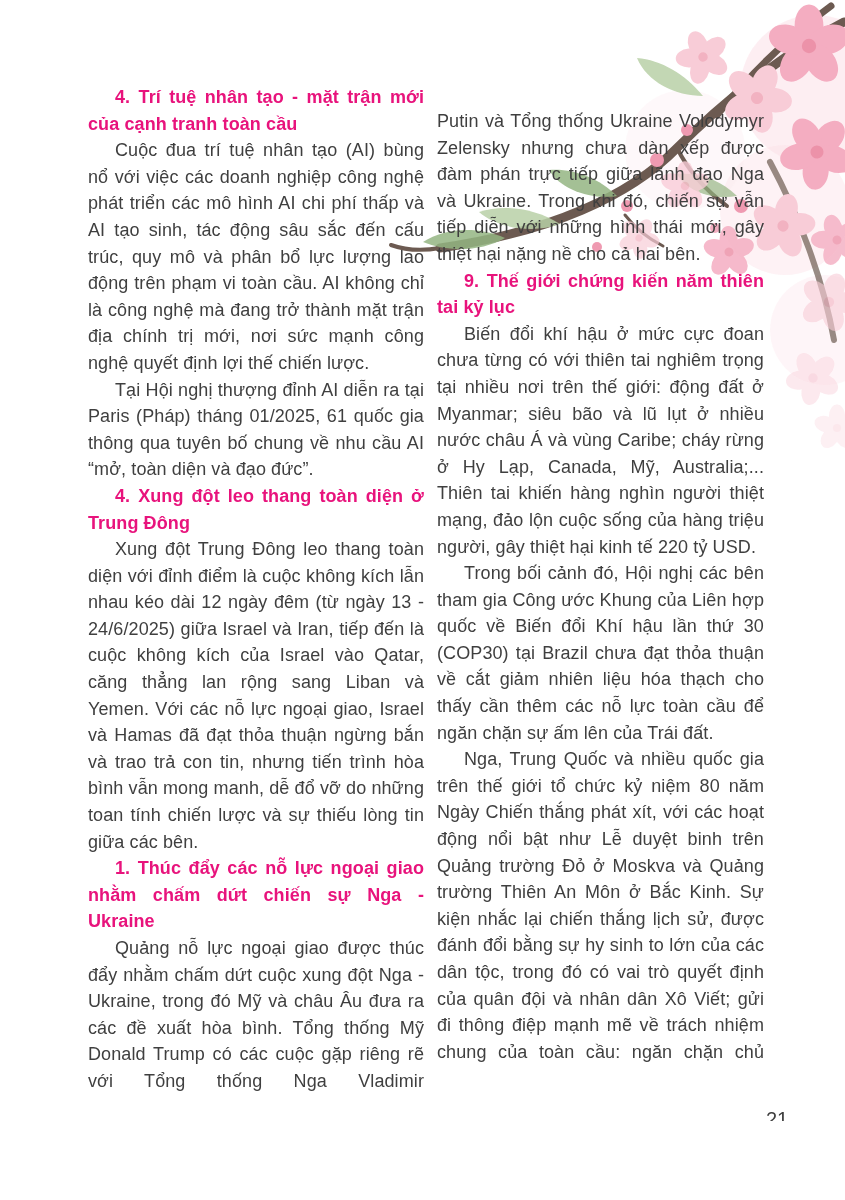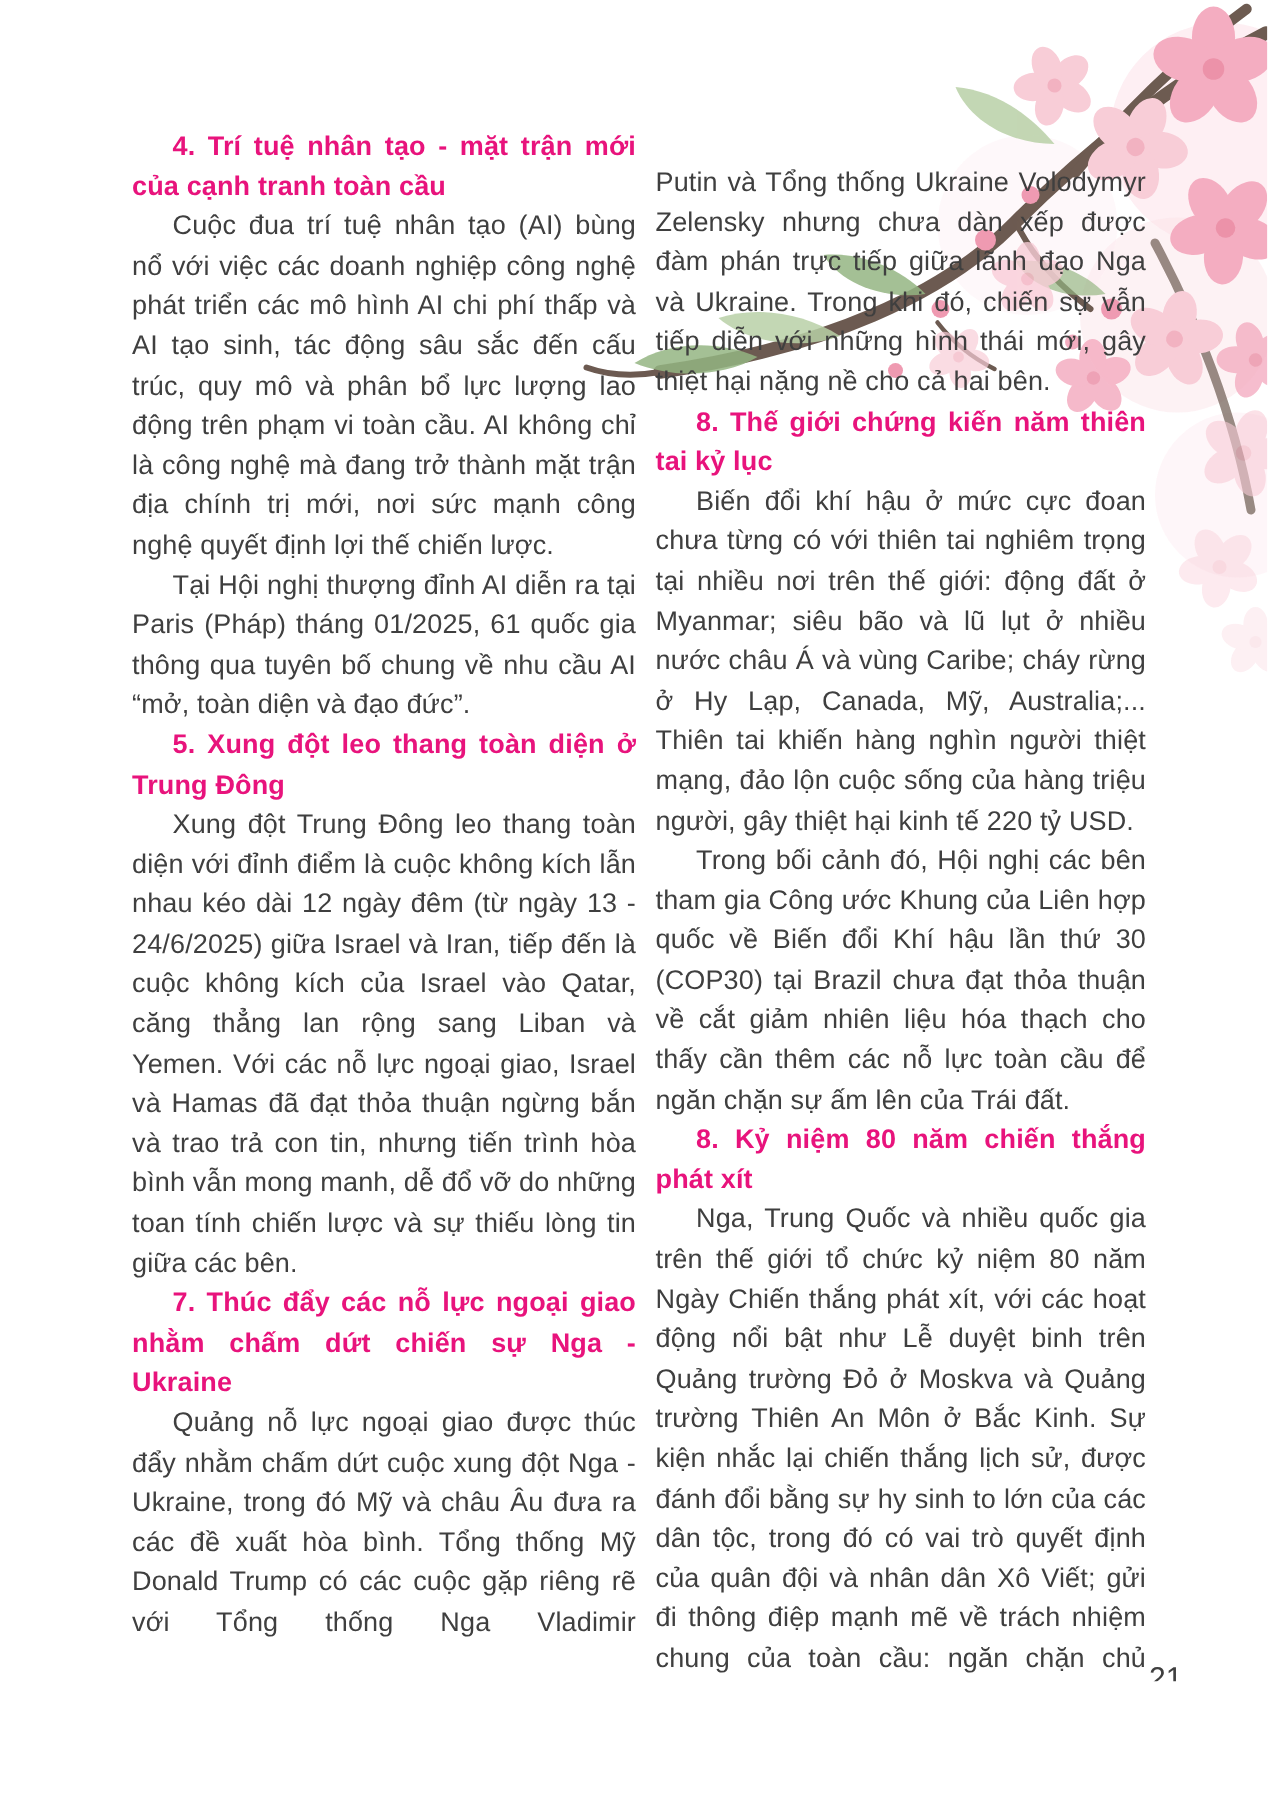--- a/index.html
+++ b/index.html
@@ -107,29 +107,28 @@
       <circle cx="356" cy="206" r="7"></circle>
       <circle cx="302" cy="130" r="6"></circle>
       <circle cx="330" cy="228" r="5" opacity="0.8"></circle>
     </g>
   </svg>
 
   <div class="col col-left">
     <div class="heading">4. Trí tuệ nhân tạo - mặt trận mới của cạnh tranh toàn cầu</div>
     <div class="para">Cuộc đua trí tuệ nhân tạo (AI) bùng nổ với việc các doanh nghiệp công nghệ phát triển các mô hình AI chi phí thấp và AI tạo sinh, tác động sâu sắc đến cấu trúc, quy mô và phân bổ lực lượng lao động trên phạm vi toàn cầu. AI không chỉ là công nghệ mà đang trở thành mặt trận địa chính trị mới, nơi sức mạnh công nghệ quyết định lợi thế chiến lược.</div>
     <div class="para">Tại Hội nghị thượng đỉnh AI diễn ra tại Paris (Pháp) tháng 01/2025, 61 quốc gia thông qua tuyên bố chung về nhu cầu AI “mở, toàn diện và đạo đức”.</div>
-    <div class="heading">5. Xung đột leo thang toàn diện ở Trung Đông</div>
+    <div class="heading">4. Xung đột leo thang toàn diện ở Trung Đông</div>
     <div class="para">Xung đột Trung Đông leo thang toàn diện với đỉnh điểm là cuộc không kích lẫn nhau kéo dài 12 ngày đêm (từ ngày 13 - 24/6/2025) giữa Israel và Iran, tiếp đến là cuộc không kích của Israel vào Qatar, căng thẳng lan rộng sang Liban và Yemen. Với các nỗ lực ngoại giao, Israel và Hamas đã đạt thỏa thuận ngừng bắn và trao trả con tin, nhưng tiến trình hòa bình vẫn mong manh, dễ đổ vỡ do những toan tính chiến lược và sự thiếu lòng tin giữa các bên.</div>
-    <div class="heading">7. Thúc đẩy các nỗ lực ngoại giao nhằm chấm dứt chiến sự Nga - Ukraine</div>
+    <div class="heading">1. Thúc đẩy các nỗ lực ngoại giao nhằm chấm dứt chiến sự Nga - Ukraine</div>
     <div class="para cont-end">Quảng nỗ lực ngoại giao được thúc đẩy nhằm chấm dứt cuộc xung đột Nga - Ukraine, trong đó Mỹ và châu Âu đưa ra các đề xuất hòa bình. Tổng thống Mỹ Donald Trump có các cuộc gặp riêng rẽ với Tổng thống Nga Vladimir</div>
   </div>
 
   <div class="col col-right">
     <div class="para cont">Putin và Tổng thống Ukraine Volodymyr Zelensky nhưng chưa dàn xếp được đàm phán trực tiếp giữa lãnh đạo Nga và Ukraine. Trong khi đó, chiến sự vẫn tiếp diễn với những hình thái mới, gây thiệt hại nặng nề cho cả hai bên.</div>
-    <div class="heading">8. Thế giới chứng kiến năm thiên tai kỷ lục</div>
+    <div class="heading">9. Thế giới chứng kiến năm thiên tai kỷ lục</div>
     <div class="para">Biến đổi khí hậu ở mức cực đoan chưa từng có với thiên tai nghiêm trọng tại nhiều nơi trên thế giới: động đất ở Myanmar; siêu bão và lũ lụt ở nhiều nước châu Á và vùng Caribe; cháy rừng ở Hy Lạp, Canada, Mỹ, Australia;... Thiên tai khiến hàng nghìn người thiệt mạng, đảo lộn cuộc sống của hàng triệu người, gây thiệt hại kinh tế 220 tỷ USD.</div>
     <div class="para">Trong bối cảnh đó, Hội nghị các bên tham gia Công ước Khung của Liên hợp quốc về Biến đổi Khí hậu lần thứ 30 (COP30) tại Brazil chưa đạt thỏa thuận về cắt giảm nhiên liệu hóa thạch cho thấy cần thêm các nỗ lực toàn cầu để ngăn chặn sự ấm lên của Trái đất.</div>
-    <div class="heading">8. Kỷ niệm 80 năm chiến thắng phát xít</div>
     <div class="para cont-end">Nga, Trung Quốc và nhiều quốc gia trên thế giới tổ chức kỷ niệm 80 năm Ngày Chiến thắng phát xít, với các hoạt động nổi bật như Lễ duyệt binh trên Quảng trường Đỏ ở Moskva và Quảng trường Thiên An Môn ở Bắc Kinh. Sự kiện nhắc lại chiến thắng lịch sử, được đánh đổi bằng sự hy sinh to lớn của các dân tộc, trong đó có vai trò quyết định của quân đội và nhân dân Xô Viết; gửi đi thông điệp mạnh mẽ về trách nhiệm chung của toàn cầu: ngăn chặn chủ</div>
   </div>
 
   <div class="page-number">21</div>
 </div>
 
 </body></html>

